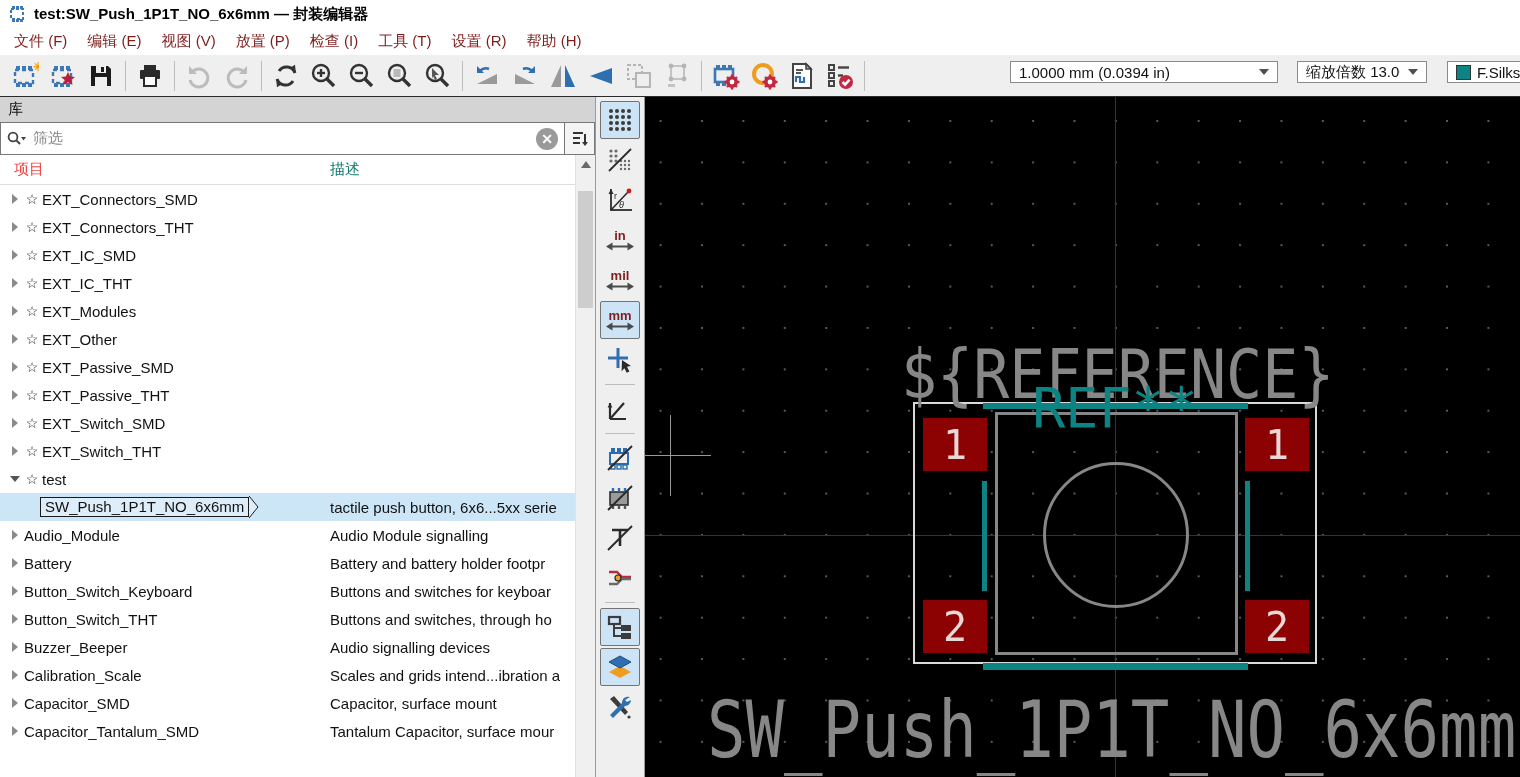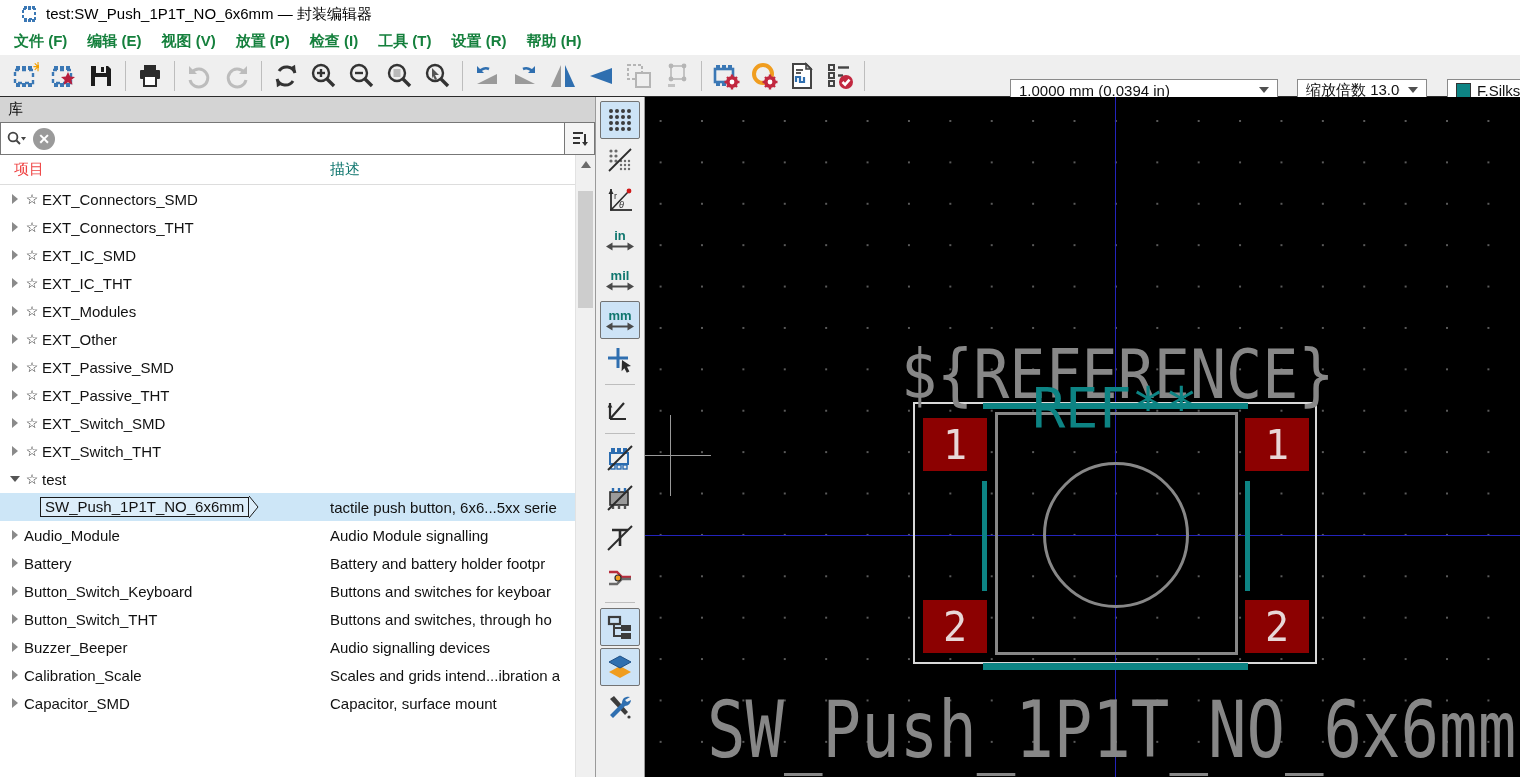--- a/index.html
+++ b/index.html
@@ -1,31 +1,31 @@
 <!DOCTYPE html>
 <html><head>
 <meta charset="utf-8">
 <style>
   * { margin:0; padding:0; box-sizing:border-box; }
   html,body { width:1520px; height:777px; overflow:hidden; }
   body { font-family:"Liberation Sans",sans-serif; font-size:15px; background:#fff; color:#111; }
 
   
-  .titlebar { height:28px; background:#fff; display:flex; align-items:center; padding-left:20px; gap:8px; }
+  .titlebar { height:28px; background:#fff; display:flex; align-items:center; padding-left:8px; gap:8px;font-weight:bold; }
   .titlebar .title { font-size:15px; color:#000; }
 
   
   .menubar { height:27px; background:#fff; display:flex; align-items:center; padding-left:4px; }
-  .menubar .menu-item { padding:3px 10px; color:#15803d; cursor:default;font-weight:bold; }
+  .menubar .menu-item { padding:3px 10px; color:#7f1d1d; cursor:default; }
 
   
   .toolbar { position:relative; height:42px; background:#efefef; display:flex; align-items:center; padding-left:6px; border-bottom:1px solid #2a2a2a; }
   .tbtn { width:38px; height:34px; display:flex; align-items:center; justify-content:center; border-radius:2px; }
   .tsep { width:1px; height:30px; background:#bdbdbd; margin:0 5px; }
-  .combo { position:absolute; top:24px; height:22px; background:#fff; border:1px solid #8a8a8a; display:flex; align-items:center; padding:0 8px; gap:8px; }
+  .combo { position:absolute; top:6px; height:22px; background:#fff; border:1px solid #8a8a8a; display:flex; align-items:center; padding:0 8px; gap:8px; }
   .combo .chev { width:0; height:0; border-left:5px solid transparent; border-right:5px solid transparent; border-top:6px solid #505050; margin-left:auto; }
   .combo-grid { left:1010px; width:268px; }
   .combo-zoom { left:1297px; width:130px; }
   .combo-layer { left:1447px; width:86px; gap:6px; }
   .swatch { width:15px; height:15px; background:#0d8484; border:1px solid #333; flex:0 0 auto; }
   .combo span { white-space:nowrap; overflow:hidden; }
 
   
   .main { display:flex; height:680px; }
 
@@ -54,21 +54,21 @@
   
   .tree-scroll { position:absolute; right:0; top:58px; bottom:0; width:20px; background:#f0f0f0; border-left:1px solid #e2e2e2; }
   .tree-scroll .up-arrow { width:0; height:0; border-bottom:7px solid #6a6a6a; border-left:5px solid transparent; border-right:5px solid transparent; margin:6px auto 0; }
   .tree-scroll .thumb { position:absolute; top:36px; left:2px; width:15px; height:117px; background:#cdcdcd; }
 
   
   .vtoolbar { width:49px; background:#efefef; display:flex; flex-direction:column; align-items:center; padding-top:4px; gap:2px; border-right:1px solid #9a9a9a; }
   .vbtn { width:40px; height:38px; display:flex; flex-direction:column; align-items:center; justify-content:center; border-radius:2px; border:1px solid transparent; }
   .vbtn.active { background:#cde3f6; border:1px solid #737373; }
   .vsep { width:30px; height:1px; background:#bdbdbd; margin:3px 0; }
-  .unit-label { font-size:13px; font-weight:bold; color:#0f766e; line-height:12px; }
+  .unit-label { font-size:13px; font-weight:bold; color:#7f1d1d; line-height:12px; }
 
   
   .canvas { position:relative; flex:1; background:#000; overflow:hidden; }
   .grid-dots { position:absolute; inset:0;
     background-image:radial-gradient(circle, #5a5a5a 1.1px, transparent 1.3px);
     background-size:41.4px 41.4px; background-position:-5.1px 3.3px; }
   .axis-v { position:absolute; left:470px; top:0; bottom:0; width:1px; background:#2323bb; }
   .axis-h { position:absolute; top:438px; left:0; right:0; height:1px; background:#2323bb; }
   .cursor-v { position:absolute; left:25px; top:318px; height:81px; width:1px; background:#9a9a9a; }
   .cursor-h { position:absolute; left:0; top:358px; width:66px; height:1px; background:#9a9a9a; }
@@ -318,20 +318,21 @@
     <div class="lib-header">库</div>
     <div class="lib-search-row">
       <div class="search-box">
         <span>
           <svg width="20" height="16" viewBox="0 0 20 16">
               <circle cx="6" cy="6" r="4.4" fill="none" stroke="#444" stroke-width="1.8"></circle>
               <line x1="9.5" y1="9.5" x2="13" y2="13" stroke="#444" stroke-width="2"></line>
               <path d="M14 6 l5 0 -2.5 3.5z" fill="#444"></path>
             </svg>
         </span>
+        <span class="search-placeholder">筛选</span>
         <span class="clear-btn">✕</span>
       </div>
       <div class="sort-btn">
         <svg width="18" height="18" viewBox="0 0 18 18">
             <line x1="2" y1="3" x2="12" y2="3" stroke="#333" stroke-width="2"></line>
             <line x1="2" y1="8" x2="9" y2="8" stroke="#333" stroke-width="2"></line>
             <line x1="2" y1="13" x2="9" y2="13" stroke="#333" stroke-width="2"></line>
             <line x1="14" y1="4" x2="14" y2="14" stroke="#333" stroke-width="2"></line>
             <path d="M11 12 l3 4 3-4z" fill="#333"></path>
           </svg>
@@ -467,20 +468,27 @@
           </span>
           <span class="row-label">Calibration_Scale</span>
           <span class="row-desc">Scales and grids intend...ibration a</span>
         </div>
         <div class="tree-row">
           <span class="chev-wrap">
             <span class="chev-right"></span>
           </span>
           <span class="row-label">Capacitor_SMD</span>
           <span class="row-desc">Capacitor, surface mount</span>
+        </div>
+        <div class="tree-row">
+          <span class="chev-wrap">
+            <span class="chev-right"></span>
+          </span>
+          <span class="row-label">Capacitor_Tantalum_SMD</span>
+          <span class="row-desc">Tantalum Capacitor, surface mour</span>
         </div>
       </div>
     <div class="tree-scroll">
       <div class="up-arrow"></div>
       <div class="thumb"></div>
     </div>
   </div>
 
   <div class="vtoolbar">
     <div class="vbtn active">

